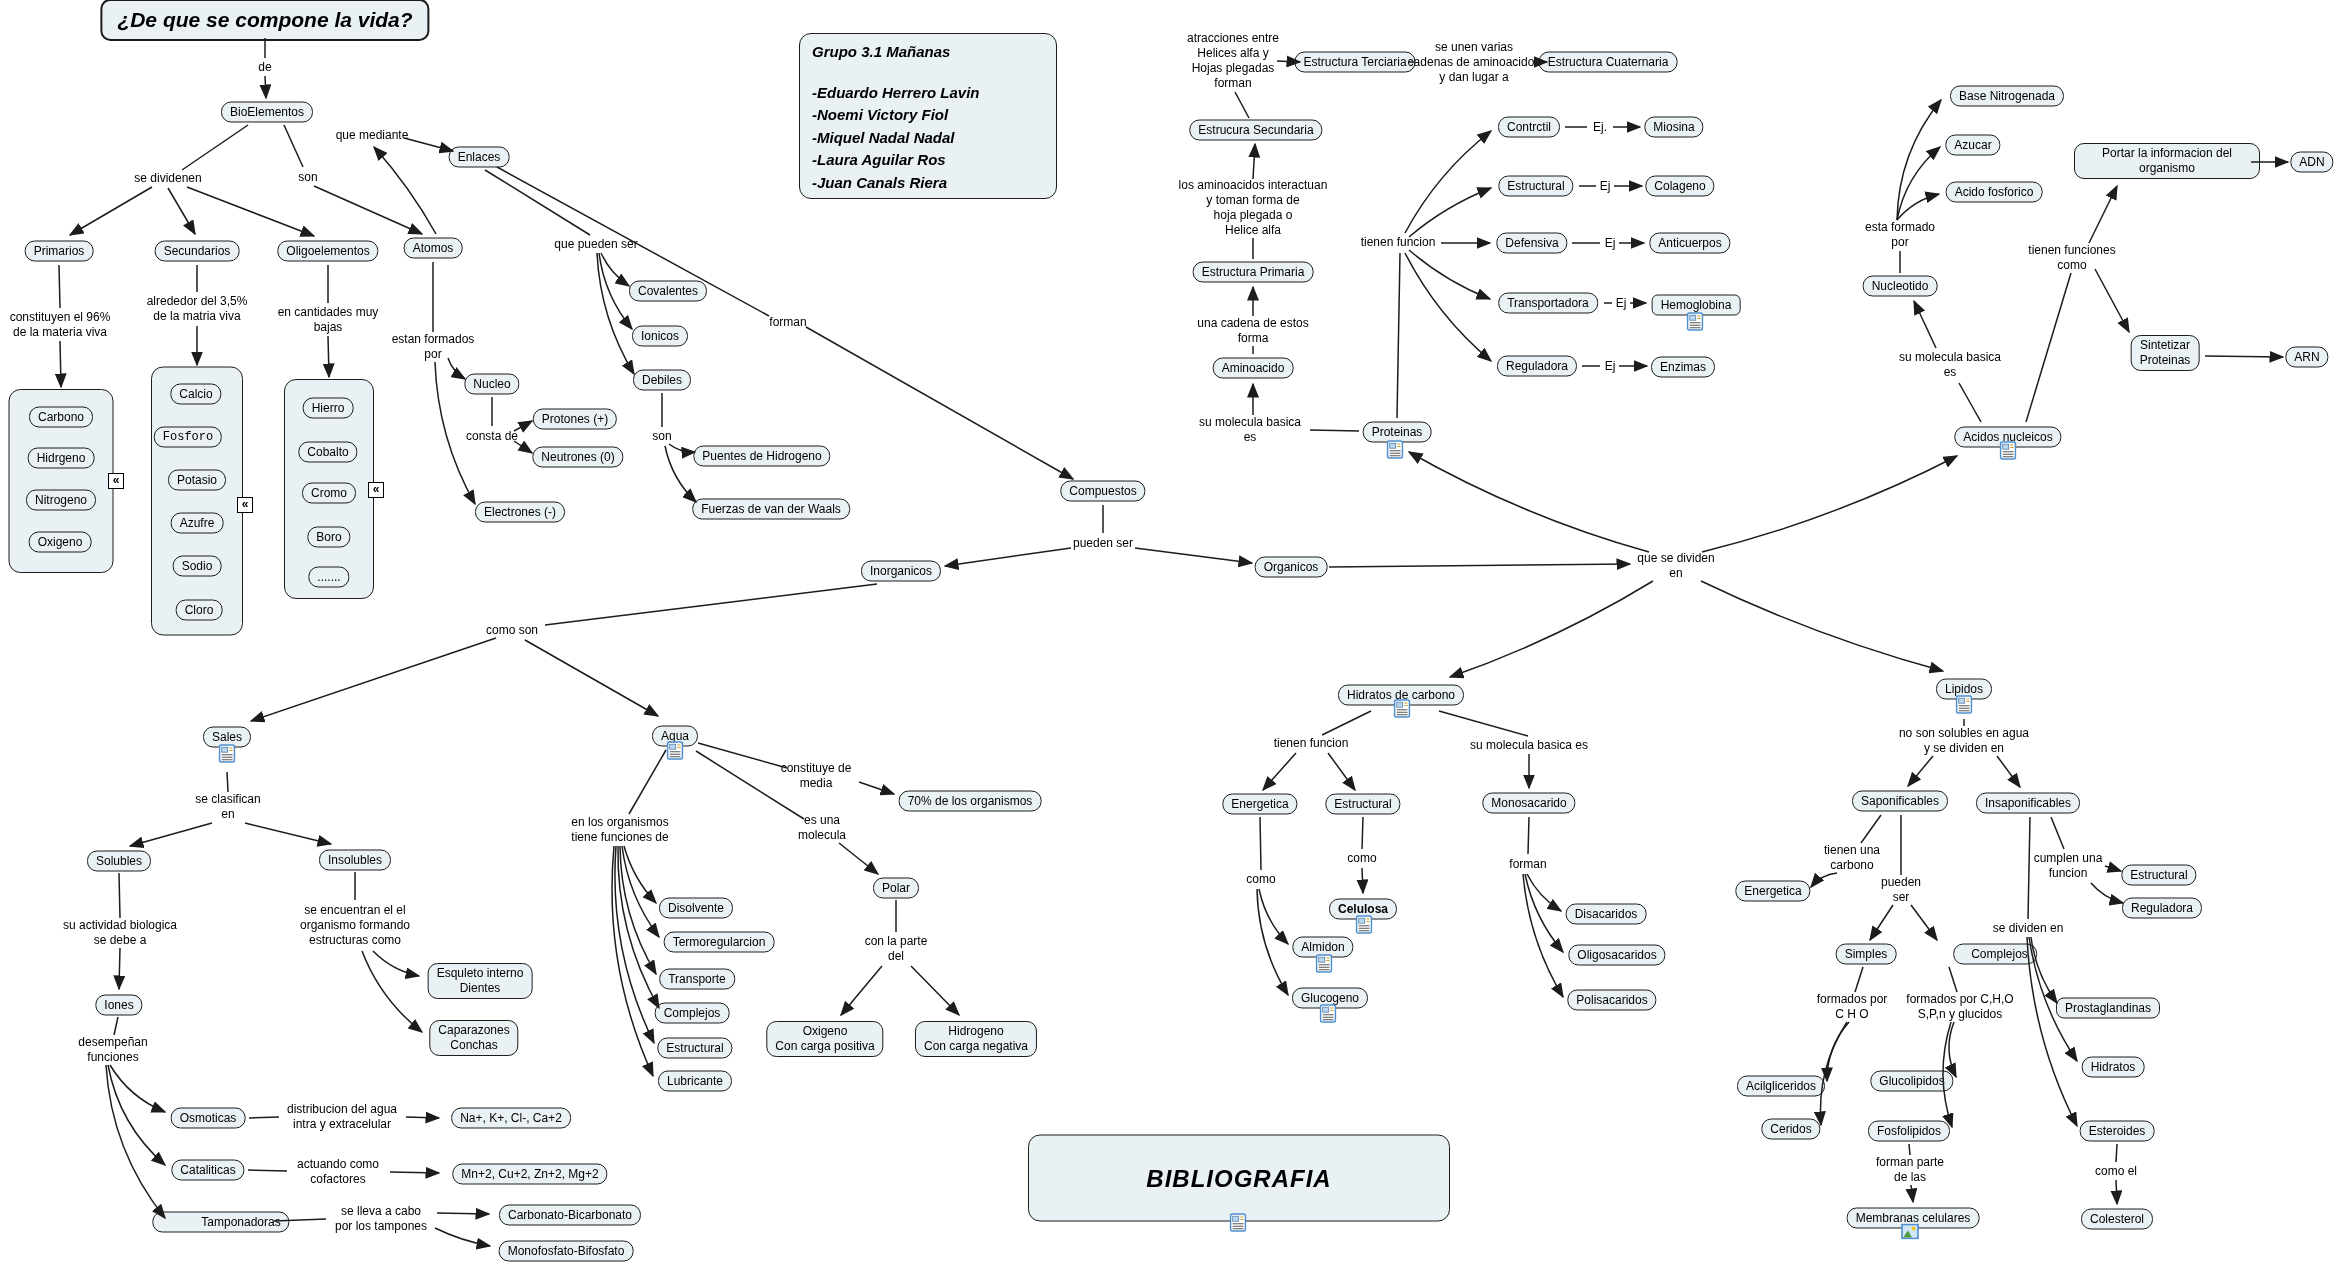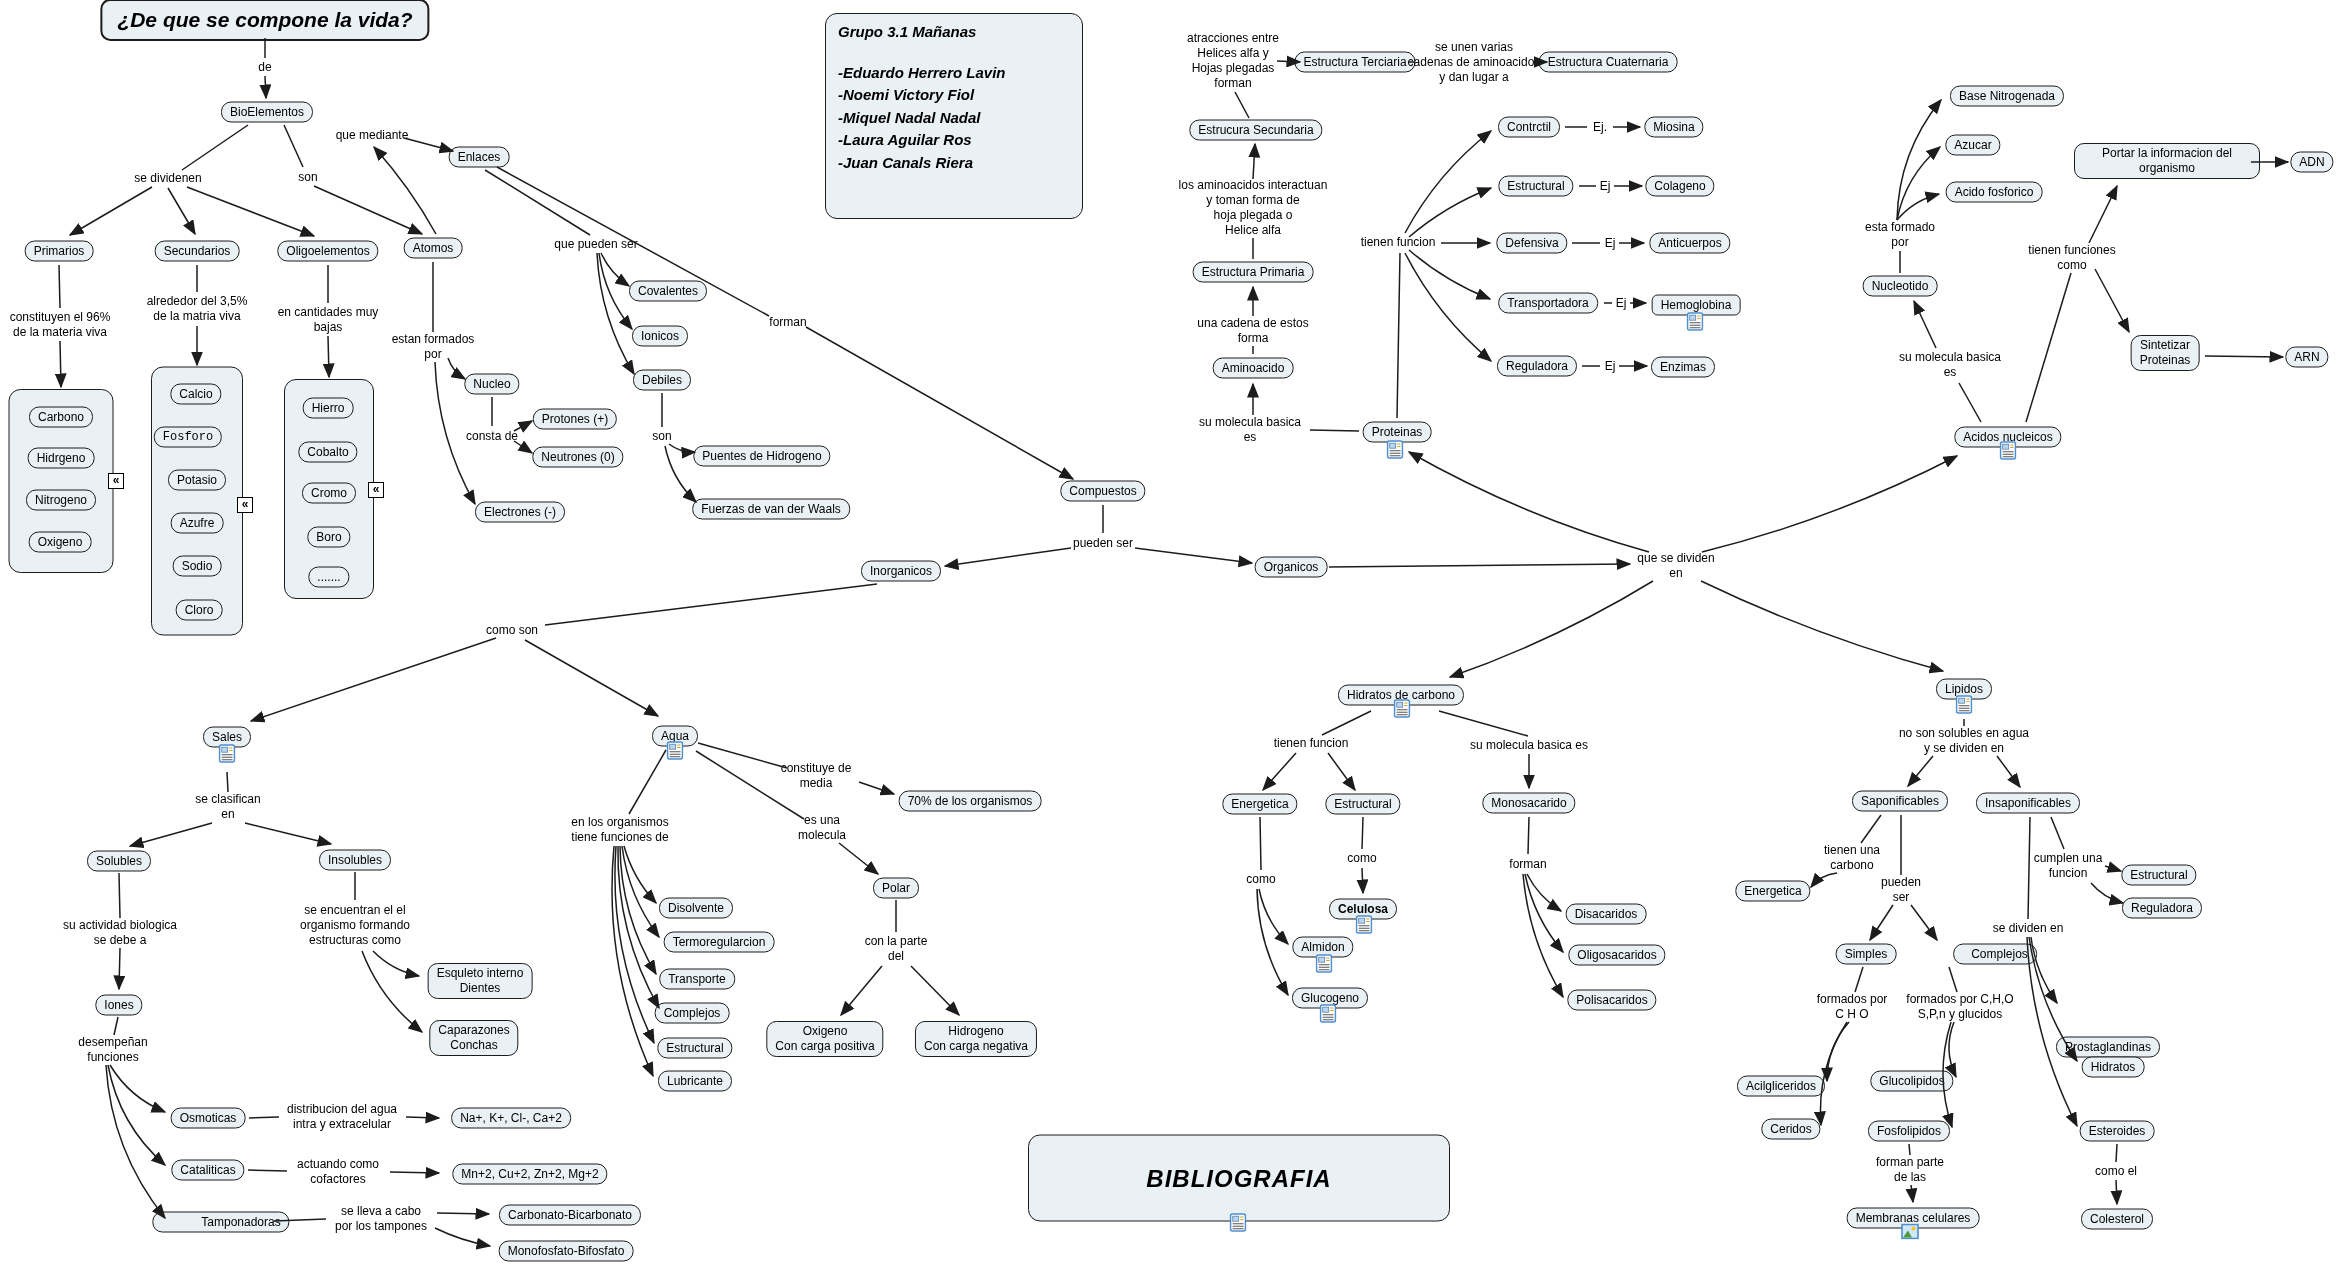--- a/index.html
+++ b/index.html
@@ -28,21 +28,21 @@
 </style>
 </head>
 <body>
 
 <div id="map">
   <div id="nodes-layer">
       <div class="node container" style="left: 61px; top: 481px; width: 103px; height: 182px;"></div>
       <div class="node container" style="left: 197px; top: 501px; width: 90px; height: 267px;"></div>
       <div class="node container" style="left: 329px; top: 489px; width: 88px; height: 218px;"></div>
       <div class="node title" style="left: 265px; top: 20px;">¿De que se compone la vida?</div>
-      <div class="node group" style="left: 954px; top: 116px; width: 258px; height: 206px;"><div class="gtitle">Grupo 3.1 Mañanas</div><div>-Eduardo Herrero Lavin</div><div>-Noemi Victory Fiol</div><div>-Miquel Nadal Nadal</div><div>-Laura Aguilar Ros</div><div>-Juan Canals Riera</div></div>
+      <div class="node group" style="left: 928px; top: 116px; width: 258px; height: 166px;"><div class="gtitle">Grupo 3.1 Mañanas</div><div>-Eduardo Herrero Lavin</div><div>-Noemi Victory Fiol</div><div>-Miquel Nadal Nadal</div><div>-Laura Aguilar Ros</div><div>-Juan Canals Riera</div></div>
       <div class="node label" style="left: 265px; top: 67px;">de</div>
       <div class="node box" style="left: 267px; top: 112px;">BioElementos</div>
       <div class="node label" style="left: 372px; top: 135px;">que mediante</div>
       <div class="node box" style="left: 479px; top: 157px;">Enlaces</div>
       <div class="node label" style="left: 168px; top: 178px;">se dividenen</div>
       <div class="node label" style="left: 308px; top: 177px;">son</div>
       <div class="node box" style="left: 59px; top: 251px;">Primarios</div>
       <div class="node box" style="left: 197px; top: 251px;">Secundarios</div>
       <div class="node box" style="left: 328px; top: 251px;">Oligoelementos</div>
       <div class="node box" style="left: 433px; top: 248px;">Atomos</div>
@@ -223,21 +223,21 @@
 funcion</div>
       <div class="node box" style="left: 2159px; top: 875px;">Estructural</div>
       <div class="node box" style="left: 2162px; top: 908px;">Reguladora</div>
       <div class="node label" style="left: 2028px; top: 928px;">se dividen en</div>
       <div class="node box" style="left: 1866px; top: 954px;">Simples</div>
       <div class="node box" style="left: 1995px; top: 954px; padding-left: 17px;">Complejos</div>
       <div class="node label" style="left: 1852px; top: 1007px;">formados por
 C H O</div>
       <div class="node label" style="left: 1960px; top: 1007px;">formados por C,H,O
 S,P,n y glucidos</div>
-      <div class="node box" style="left: 2108px; top: 1047px;">Prostaglandinas</div>
+      <div class="node box" style="left: 2108px; top: 1008px; border-radius: 8px;">Prostaglandinas</div>
       <div class="node box" style="left: 2113px; top: 1067px;">Hidratos</div>
       <div class="node box" style="left: 2117px; top: 1131px;">Esteroides</div>
       <div class="node box" style="left: 1781px; top: 1086px;">Acilgliceridos</div>
       <div class="node box" style="left: 1791px; top: 1129px;">Ceridos</div>
       <div class="node box" style="left: 1912px; top: 1081px;">Glucolipidos</div>
       <div class="node box" style="left: 1909px; top: 1131px;">Fosfolipidos</div>
       <div class="node label" style="left: 1910px; top: 1170px;">forman parte
 de las</div>
       <div class="node box" style="left: 1913px; top: 1218px;">Membranas celulares</div>
       <div class="node label" style="left: 2116px; top: 1171px;">como el</div>

